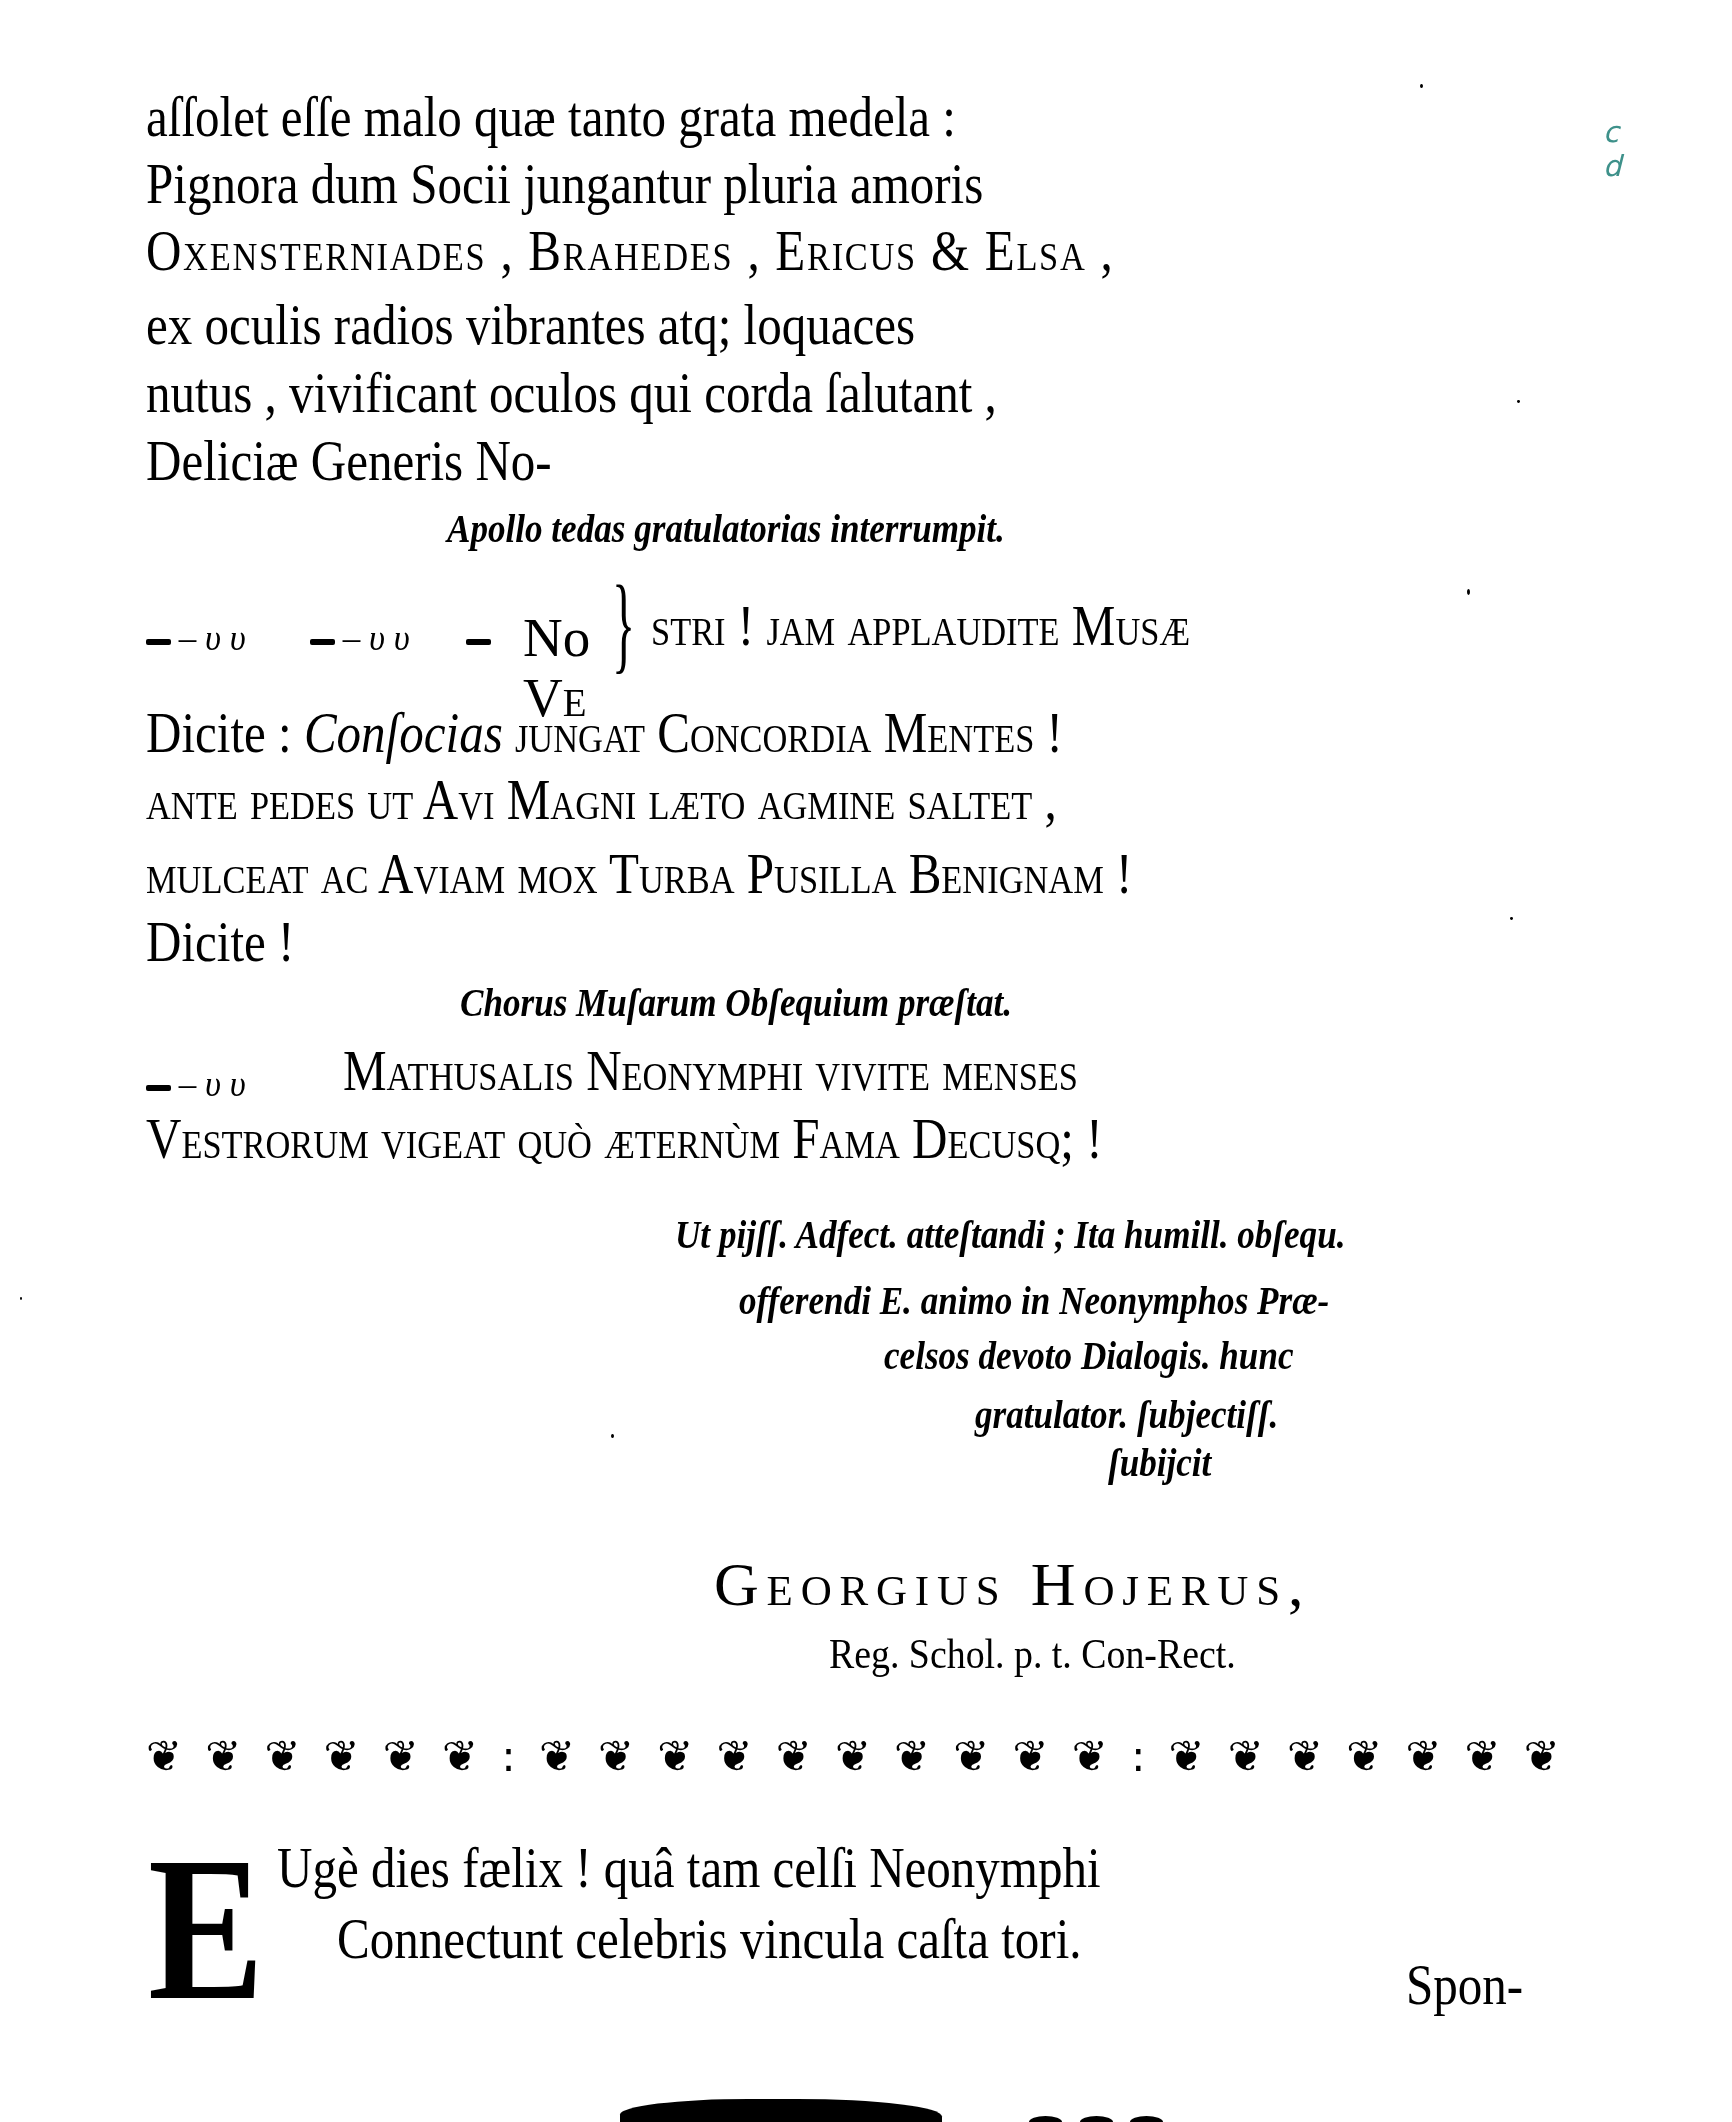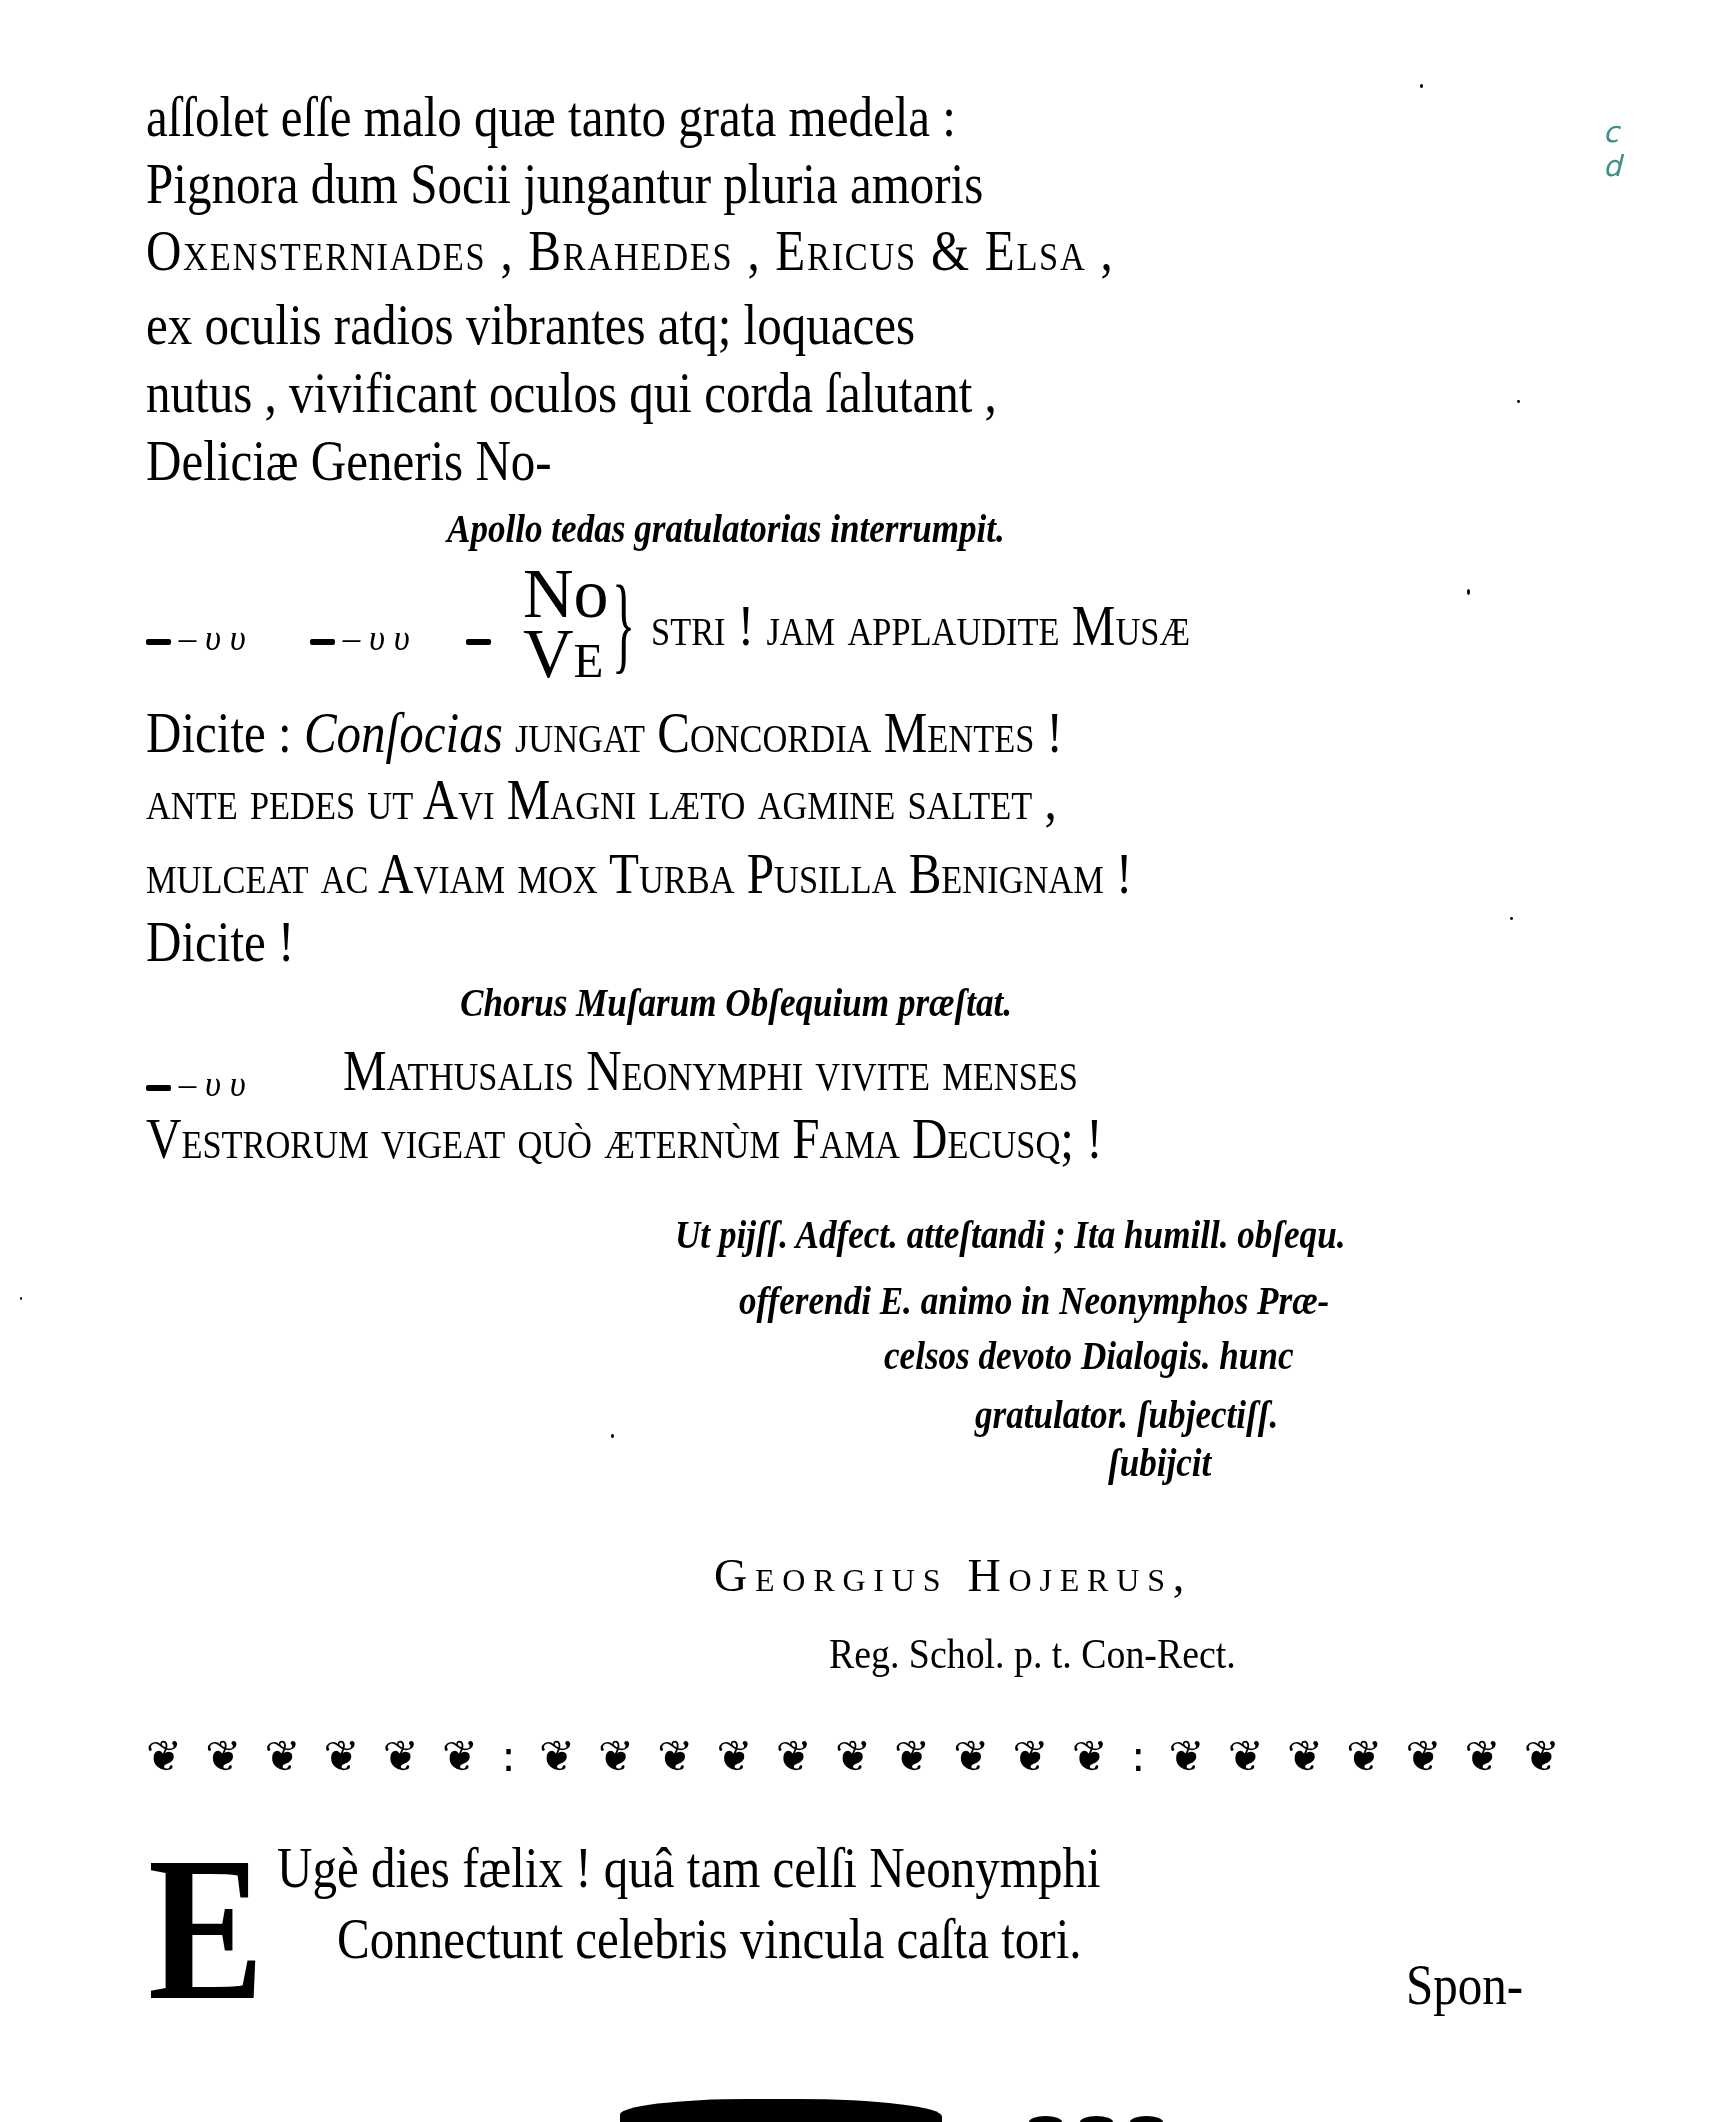--- a/index.html
+++ b/index.html
@@ -4,23 +4,23 @@
 <style>
   html, body { margin: 0; padding: 0; background: #ffffff; }
   body { width: 1732px; height: 2122px; position: relative; overflow: hidden; color: #000; }
   .page { position: absolute; left: 0; top: 0; width: 1444px; height: 2122px; background: #fff; }
   .ln { position: absolute; white-space: nowrap; font-family: "Liberation Serif", "DejaVu Serif", serif; font-size: 57px; line-height: 1; transform-origin: 0 100%; }
   .main { transform: scaleX(0.86); }
   .it { font-style: italic; font-weight: bold; font-size: 39px; transform: scaleX(0.9); }
   .sc { font-variant: small-caps; }
   .meter { position: absolute; font-family: "Liberation Serif", serif; font-size: 35px; font-style: italic; white-space: nowrap; margin-top: 8px; }
   .meter b { display: inline-block; width: 25px; height: 5.9px; background: #000; vertical-align: middle; margin-right: 7.8px; border-radius: 2px; }
-  .stack { position: absolute; font-family: "Liberation Serif", serif; font-size: 70px; line-height: 60px; }
+  .stack { position: absolute; font-family: "Liberation Serif", serif; font-size: 55px; line-height: 60px; margin-top: 44px; }
   .brace { position: absolute; font-family: "Liberation Serif", serif; font-size: 107px; line-height: 1; transform: scaleX(0.45); transform-origin: 0 0; }
-  .sig { position: absolute; font-family: "Liberation Serif", serif; font-size: 46px; letter-spacing: 7.8px; white-space: nowrap; }
+  .sig { position: absolute; font-family: "Liberation Serif", serif; font-size: 62px; letter-spacing: 7.8px; white-space: nowrap; }
   .sub { position: absolute; font-family: "Liberation Serif", serif; font-size: 43px; white-space: nowrap; transform: scaleX(0.88); transform-origin: 0 0; }
   .ornament { position: absolute; left: 146px; top: 1731px; width: 1414px; height: 51px; display: flex; justify-content: space-between; align-items: center; font-family: "DejaVu Sans", sans-serif; font-size: 43px; line-height: 1; }
   .dropcap { position: absolute; left: 148px; top: 1826px; font-family: "Liberation Serif", serif; font-size: 205px; line-height: 1; font-weight: bold; transform: scaleX(0.85); transform-origin: 0 0; }
   .speck { position: absolute; background: #000; border-radius: 50%; }
   .blob { position: absolute; left: 620px; top: 2099px; width: 322px; height: 39px; background: #000; border-radius: 40% 45% 0 0; }
   .blob2 { position: absolute; left: 1029px; top: 2114px; width: 195px; height: 19.5px; }
   .blob2 span { display: inline-block; width: 33px; height: 11.7px; background: #000; margin-right: 17.6px; border-radius: 50% 50% 0 0; }
   .margin-mark { position: absolute; left: 1603px; top: 115px; font-family: "Liberation Serif", serif; font-size: 29px; font-style: italic; color: #0f766e; opacity: 0.8; }
 </style>
 </head>

